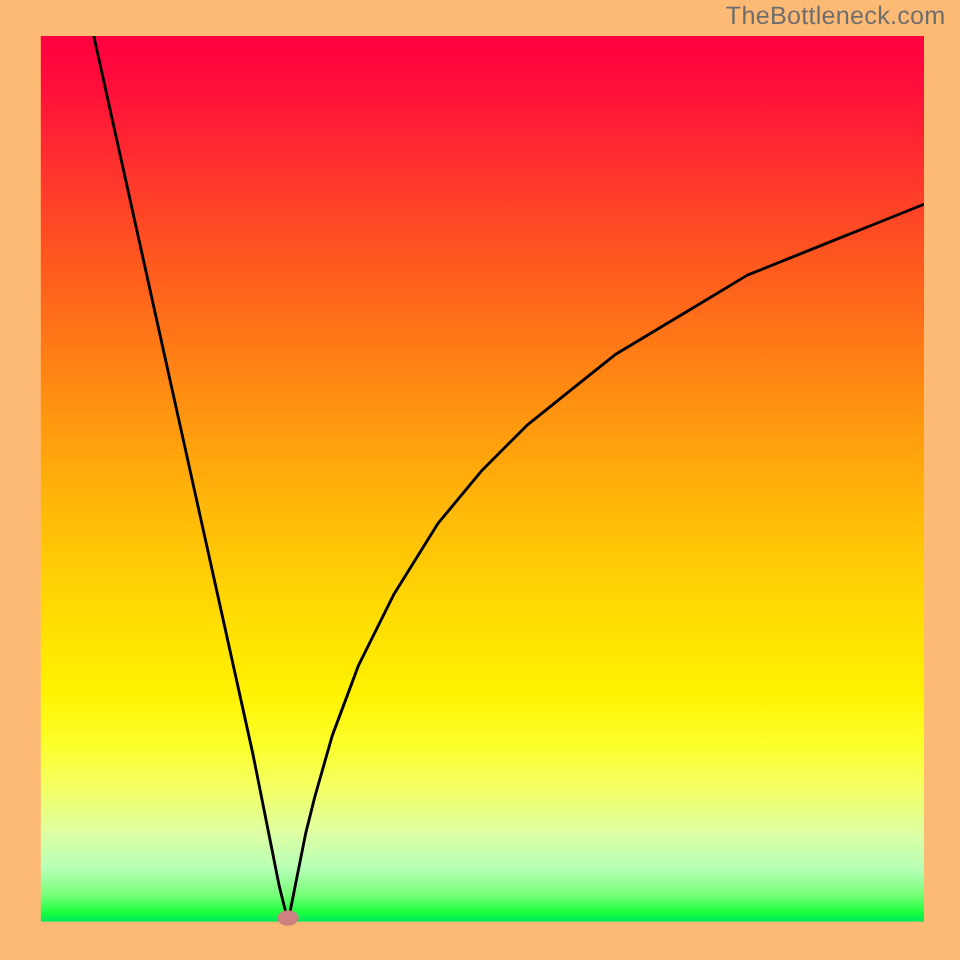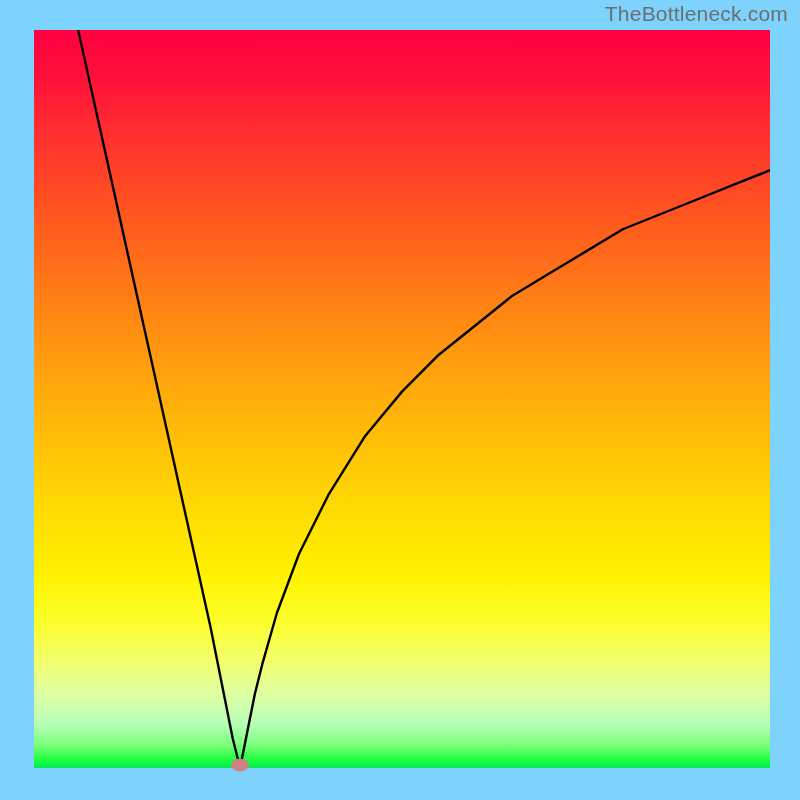--- a/index.html
+++ b/index.html
@@ -8,21 +8,21 @@
     width: 800px;
     height: 800px;
     background: #000;
     overflow: hidden;
     font-family: Arial, Helvetica, sans-serif;
   }
   .outer {
     position: relative;
     width: 800px;
     height: 800px;
-    background: #7dd3fc;
+    background: #fdba74;
   }
   .watermark {
     position: absolute;
     top: 2px;
     right: 12px;
     color: #6e6e6e;
     font-size: 21px;
     font-weight: 500;
     letter-spacing: 0.2px;
     z-index: 10;

